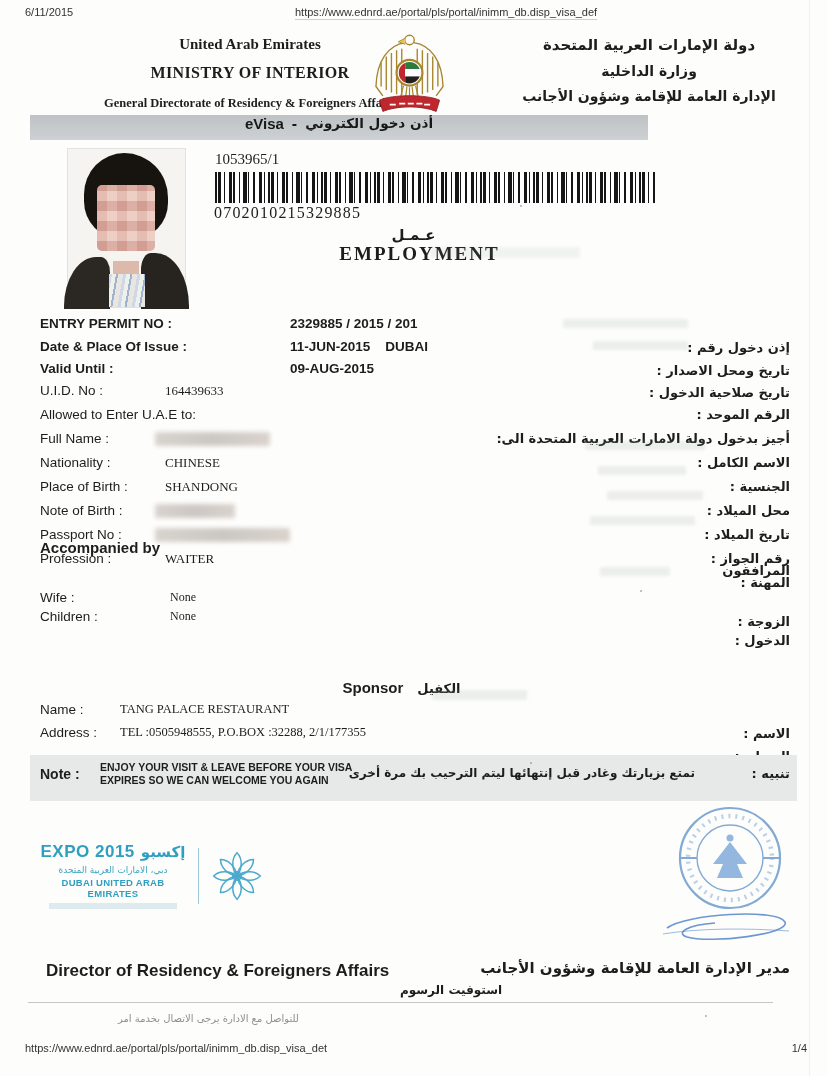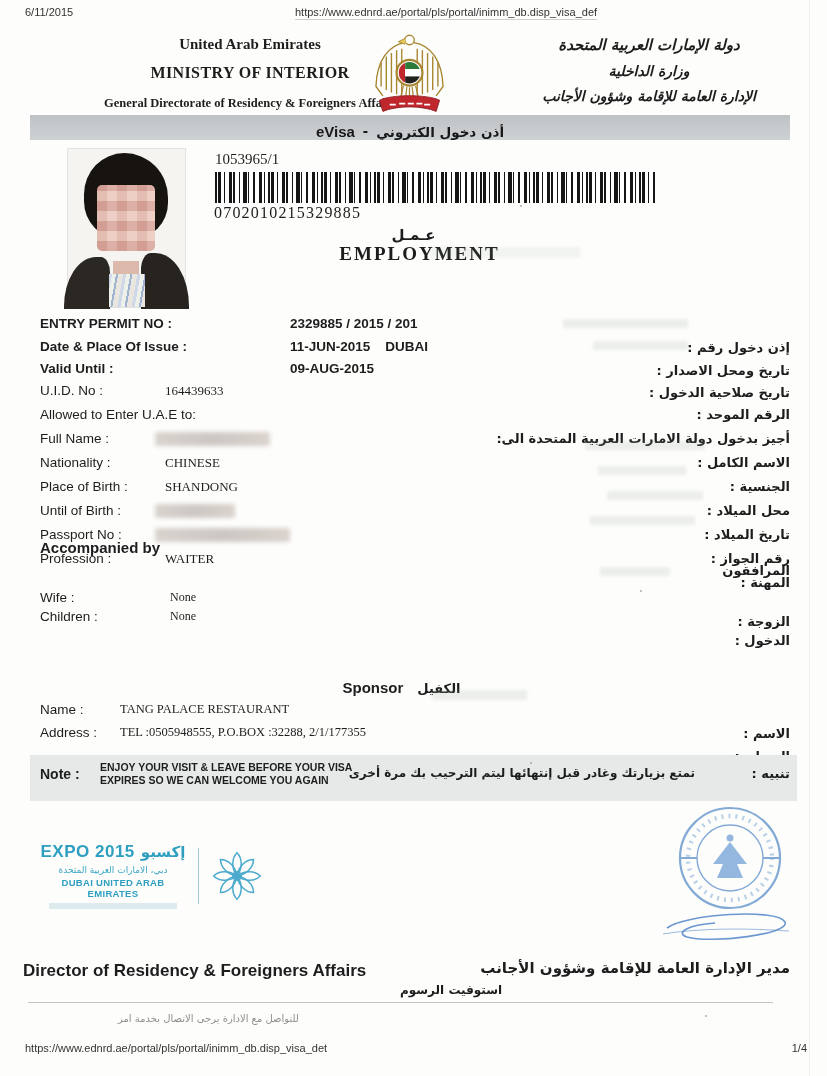--- a/index.html
+++ b/index.html
@@ -14,26 +14,26 @@
   
   .meta{font-size:11px;color:#333;}
   .top-url{border-bottom:1px solid #cfcfcf;padding-bottom:1px;}
 
   
   .hdr-en{left:30px;top:36px;width:440px;text-align:center;}
   .hdr-en .l1{font-size:15px;margin-bottom:11px;}
   .hdr-en .l2{font-size:16px;letter-spacing:.4px;margin-bottom:14px;}
   .hdr-en .l3{font-size:12.5px;}
   .hdr-ar{right:28px;top:36px;width:300px;text-align:center;direction:rtl;}
-  .hdr-ar div{margin-bottom:9px;font-size:15px;font-style:italic;}
+  .hdr-ar div{margin-bottom:9px;font-size:15px;}
   .hdr-ar .s{font-size:14px;}
 
   
-  .banner{left:30px;top:115px;width:760px;height:25px;background:linear-gradient(#bfc2c4,#ced1d3);
-          display:flex;align-items:flex-end;justify-content:center;gap:8px;color:#17181a;}
+  .banner{left:30px;top:115px;width:618px;height:25px;background:linear-gradient(#bfc2c4,#ced1d3);
+          display:flex;align-items:flex-start;justify-content:center;gap:8px;color:#17181a;}
   .banner .lat{font-size:15px;font-weight:bold;}
   .banner .dsh{font-weight:bold;}
   .banner .arb{font-size:13.5px;font-weight:bold;direction:rtl;}
 
   
   .photo{left:68px;top:149px;width:117px;height:158px;background:#f5f4f1;outline:1px solid #e2e2df;}
   .hair{position:absolute;left:16px;top:4px;width:84px;height:86px;background:#17130f;border-radius:48% 52% 42% 44%;}
   .face{position:absolute;left:29px;top:36px;width:58px;height:66px;background:
         repeating-linear-gradient(0deg,rgba(201,140,130,.45) 0 10px,rgba(240,210,200,.45) 10px 20px),
         repeating-linear-gradient(90deg,rgba(214,160,150,.6) 0 10px,rgba(242,216,206,.6) 10px 20px),#e0bcb0;
@@ -83,21 +83,21 @@
   .expo{left:38px;top:842px;display:flex;align-items:center;gap:10px;}
   .expo-txt{width:150px;text-align:center;color:#2f9fc0;}
   .expo-t1{font-size:17px;font-weight:bold;letter-spacing:.5px;display:flex;justify-content:center;gap:6px;align-items:baseline;}
   .expo-t1 .ar{font-size:15px;}
   .expo-t2{font-size:9px;color:#3aa6c4;margin-top:3px;direction:rtl;}
   .expo-t3{font-size:9.5px;font-weight:bold;margin-top:2px;letter-spacing:.3px;}
   .expo-t4{height:6px;width:128px;margin:4px auto 0;background:#cfe3ea;opacity:.7;}
   .expo-sep{width:1px;height:56px;background:#9fc6d8;}
 
   
-  .dir-en{left:23px;top:961px;font-size:17px;font-weight:bold;}
+  .dir-en{left:46px;top:961px;font-size:17px;font-weight:bold;}
   .dir-ar{right:37px;top:959px;font-size:15px;font-weight:bold;direction:rtl;}
   .fees{left:400px;top:983px;font-size:12px;font-weight:bold;direction:rtl;}
   .rule{left:28px;top:1002px;width:745px;height:1px;background:#c6c6c6;}
   .contact{left:118px;top:1013px;font-size:10px;color:#8f8f8f;direction:rtl;}
 
   .ghost{position:absolute;background:#93a392;opacity:.16;filter:blur(1.5px);border-radius:1px;}
   .speck{position:absolute;width:2px;height:2px;background:#777;border-radius:50%;opacity:.6;}
   .edgeline{left:809px;top:0;width:1px;height:1076px;background:rgba(0,0,0,.05);}
 </style>
 </head>
@@ -200,21 +200,21 @@
     <span class="lab">Nationality :</span>
     <span class="val v-s">CHINESE</span>
     <span class="rar ar">الجنسية :</span>
   </div>
   <div class="frow" style="top:479px">
     <span class="lab">Place of Birth :</span>
     <span class="val v-s">SHANDONG</span>
     <span class="rar ar">محل الميلاد :</span>
   </div>
   <div class="frow" style="top:503px">
-    <span class="lab">Until of Birth :</span>
+    <span class="lab">Note of Birth :</span>
     <span class="redact" style="left:115px;width:80px"></span>
     <span class="rar ar">تاريخ الميلاد :</span>
   </div>
   <div class="frow" style="top:527px">
     <span class="lab">Passport No :</span>
     <span class="redact" style="left:115px;width:135px"></span>
     <span class="rar ar">رقم الجواز :</span>
   </div>
   <div class="frow" style="top:551px">
     <span class="lab">Profession :</span>

